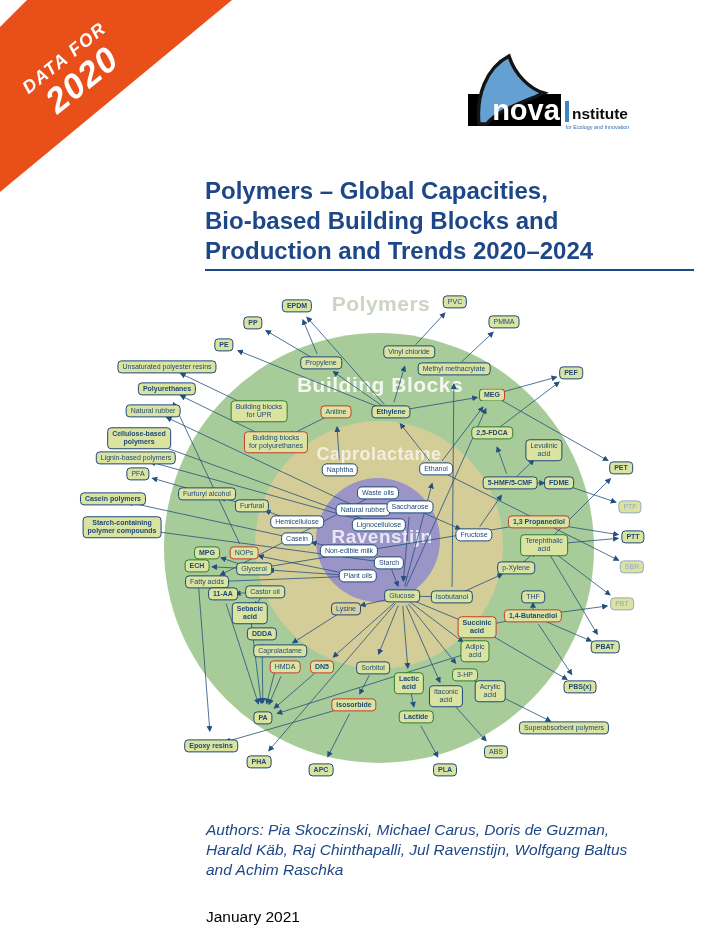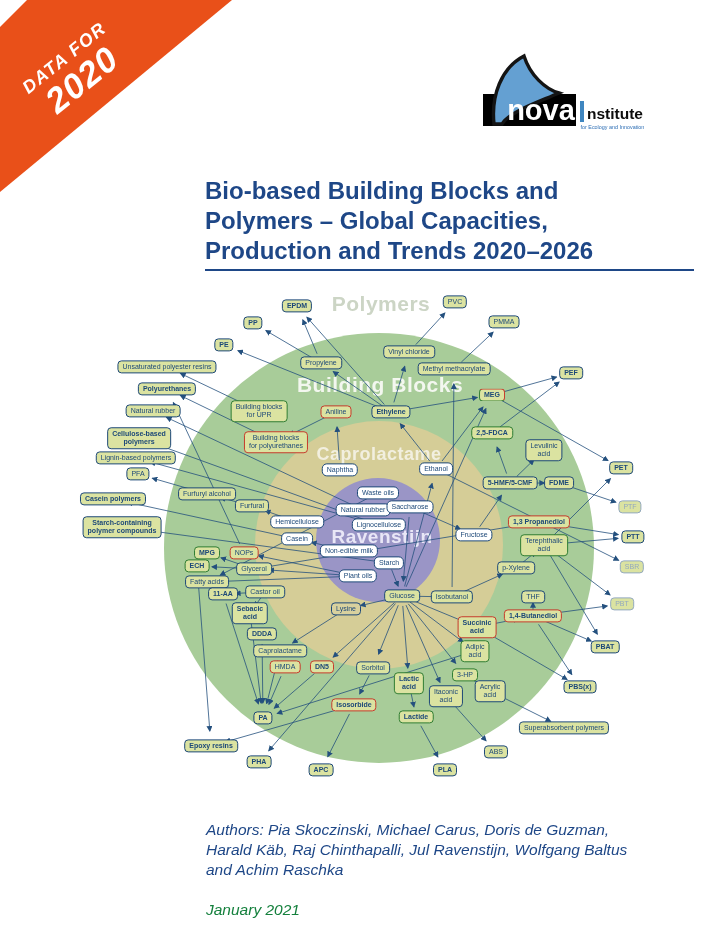--- a/index.html
+++ b/index.html
@@ -6,21 +6,21 @@
   .page{position:relative;width:704px;height:925px;background:#fff;overflow:hidden;
         font-family:"Liberation Sans",sans-serif;}
   
   .banner{position:absolute;left:0;top:0;width:235px;height:196px;background:#e95019;
           clip-path:polygon(27px 0,232px 0,0 192px,0 27px);z-index:10;}
   .banner-text{position:absolute;left:-16px;top:44px;width:182px;transform:rotate(-39deg);
           text-align:center;color:#fff;font-style:italic;font-weight:bold;}
   .banner-l1{font-size:18px;letter-spacing:1.5px;}
   .banner-l2{font-size:35px;line-height:.95;letter-spacing:1px;}
   
-  .logo{position:absolute;left:479px;top:48px;z-index:5;}
+  .logo{position:absolute;left:464px;top:48px;z-index:5;}
   
   .titleblock{position:absolute;left:205px;top:176px;width:495px;}
   .title-line{font-size:24px;font-weight:bold;color:#1e4787;line-height:30px;}
   .rule{position:absolute;left:205px;top:269px;width:489px;height:2px;background:#1e4787;}
   
   .diagram{position:absolute;left:16px;top:0;width:704px;height:678px;}
   .ring{position:absolute;border-radius:50%;z-index:1;}
   .ringlabel{position:absolute;transform:translate(-50%,-50%);font-weight:bold;
              letter-spacing:.5px;z-index:2;white-space:nowrap;}
   .edges{position:absolute;left:0;top:0;z-index:3;pointer-events:none;}
@@ -30,21 +30,21 @@
   .node.b{font-weight:bold;border-width:1.5px;}
   .s-w{background:#ffffff;border-radius:5px;}
   .s-t{background:#d8d19e;}
   .s-g{border-color:#2f7d33;}
   .s-r{border-color:#c63b2c;}
   .s-m{border-color:#2f7d33;border-right-color:#c63b2c;border-top-color:#c63b2c;}
   .s-x{border-color:#92a8bf;color:#92a8bf;}
   
   .footer{position:absolute;left:206px;top:820px;width:492px;}
   .authors{font-style:italic;color:#1e4787;font-size:15.5px;line-height:1.28;white-space:pre-line;}
-  .date{font-style:italic;color:#15803d;font-size:15.5px;margin-top:22px;}
+  .date{color:#000000;font-size:15.5px;margin-top:29px;}
 </style>
 </head>
 <body>
 
 <div class="page">
 
   <div class="banner">
     <div class="banner-text">
       <div class="banner-l1">DATA FOR</div>
       <div class="banner-l2">2020</div>
@@ -56,23 +56,23 @@
       <rect x="4" y="46" width="93" height="32" fill="#000000"></rect>
       <path d="M 15 76 C 12 48 22 20 45 8 C 51 27 66 41 80 45 C 57 55 30 64 23 76 Z" fill="#64a0d2" stroke="#141414" stroke-width="3.4"></path>
       <text x="62" y="72" text-anchor="middle" font-family="Liberation Sans, sans-serif" font-size="29" font-weight="bold" fill="#ffffff">nova</text>
       <rect x="101" y="53" width="4" height="21" fill="#3f86c0"></rect>
       <text x="108" y="71" font-family="Liberation Sans, sans-serif" font-size="15.5" font-weight="bold" fill="#0d0d0d">nstitute</text>
       <text x="101.5" y="80.5" font-family="Liberation Sans, sans-serif" font-size="5.4" fill="#2e6fb5">for Ecology and Innovation</text>
     </svg>
   </div>
 
   <div class="titleblock">
+    <div class="title-line">Polymers – Global Capacities,</div>
     <div class="title-line">Bio-based Building Blocks and</div>
-    <div class="title-line">Polymers – Global Capacities,</div>
-    <div class="title-line">Production and Trends 2020–2026</div>
+    <div class="title-line">Production and Trends 2020–2024</div>
   </div>
   <div class="rule"></div>
 
   <div class="diagram">
     <svg class="edges" width="704" height="925">
       <defs>
         <marker id="ah" markerWidth="6" markerHeight="6" refX="5" refY="3" orient="auto" markerUnits="userSpaceOnUse">
           <path d="M0,0 L6,3 L0,6 Z" fill="#24507e"></path>
         </marker>
       </defs>

